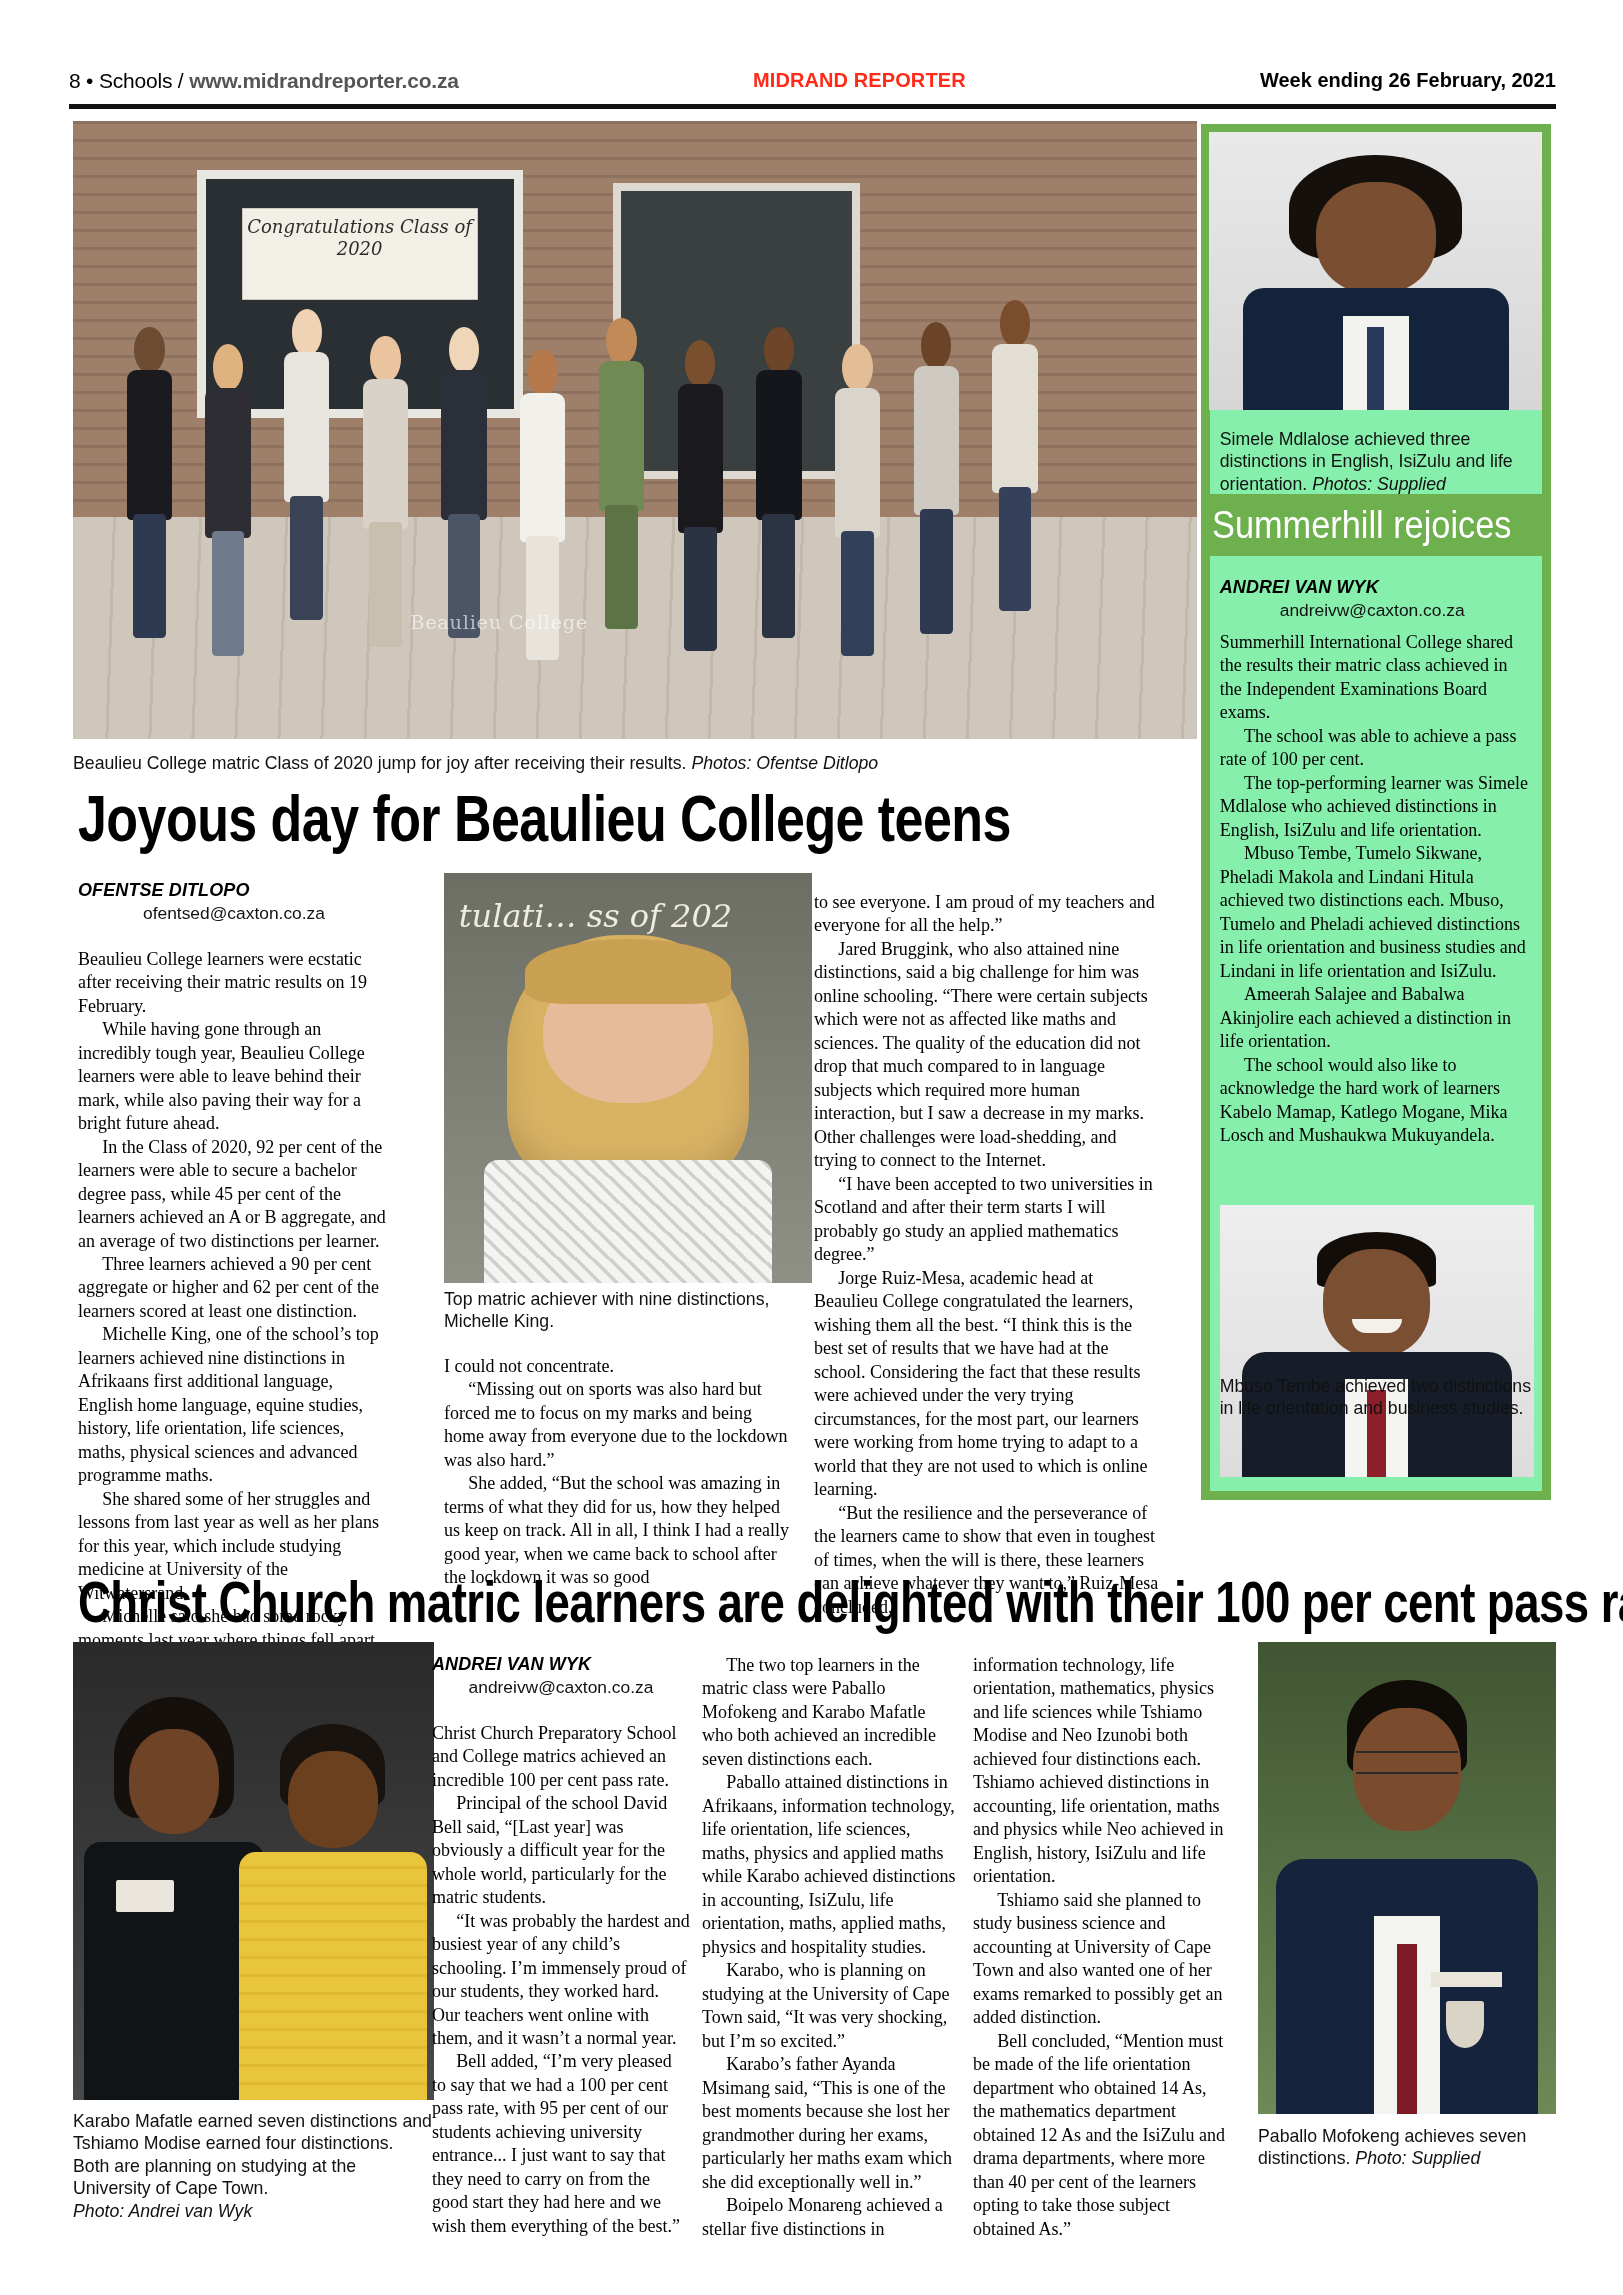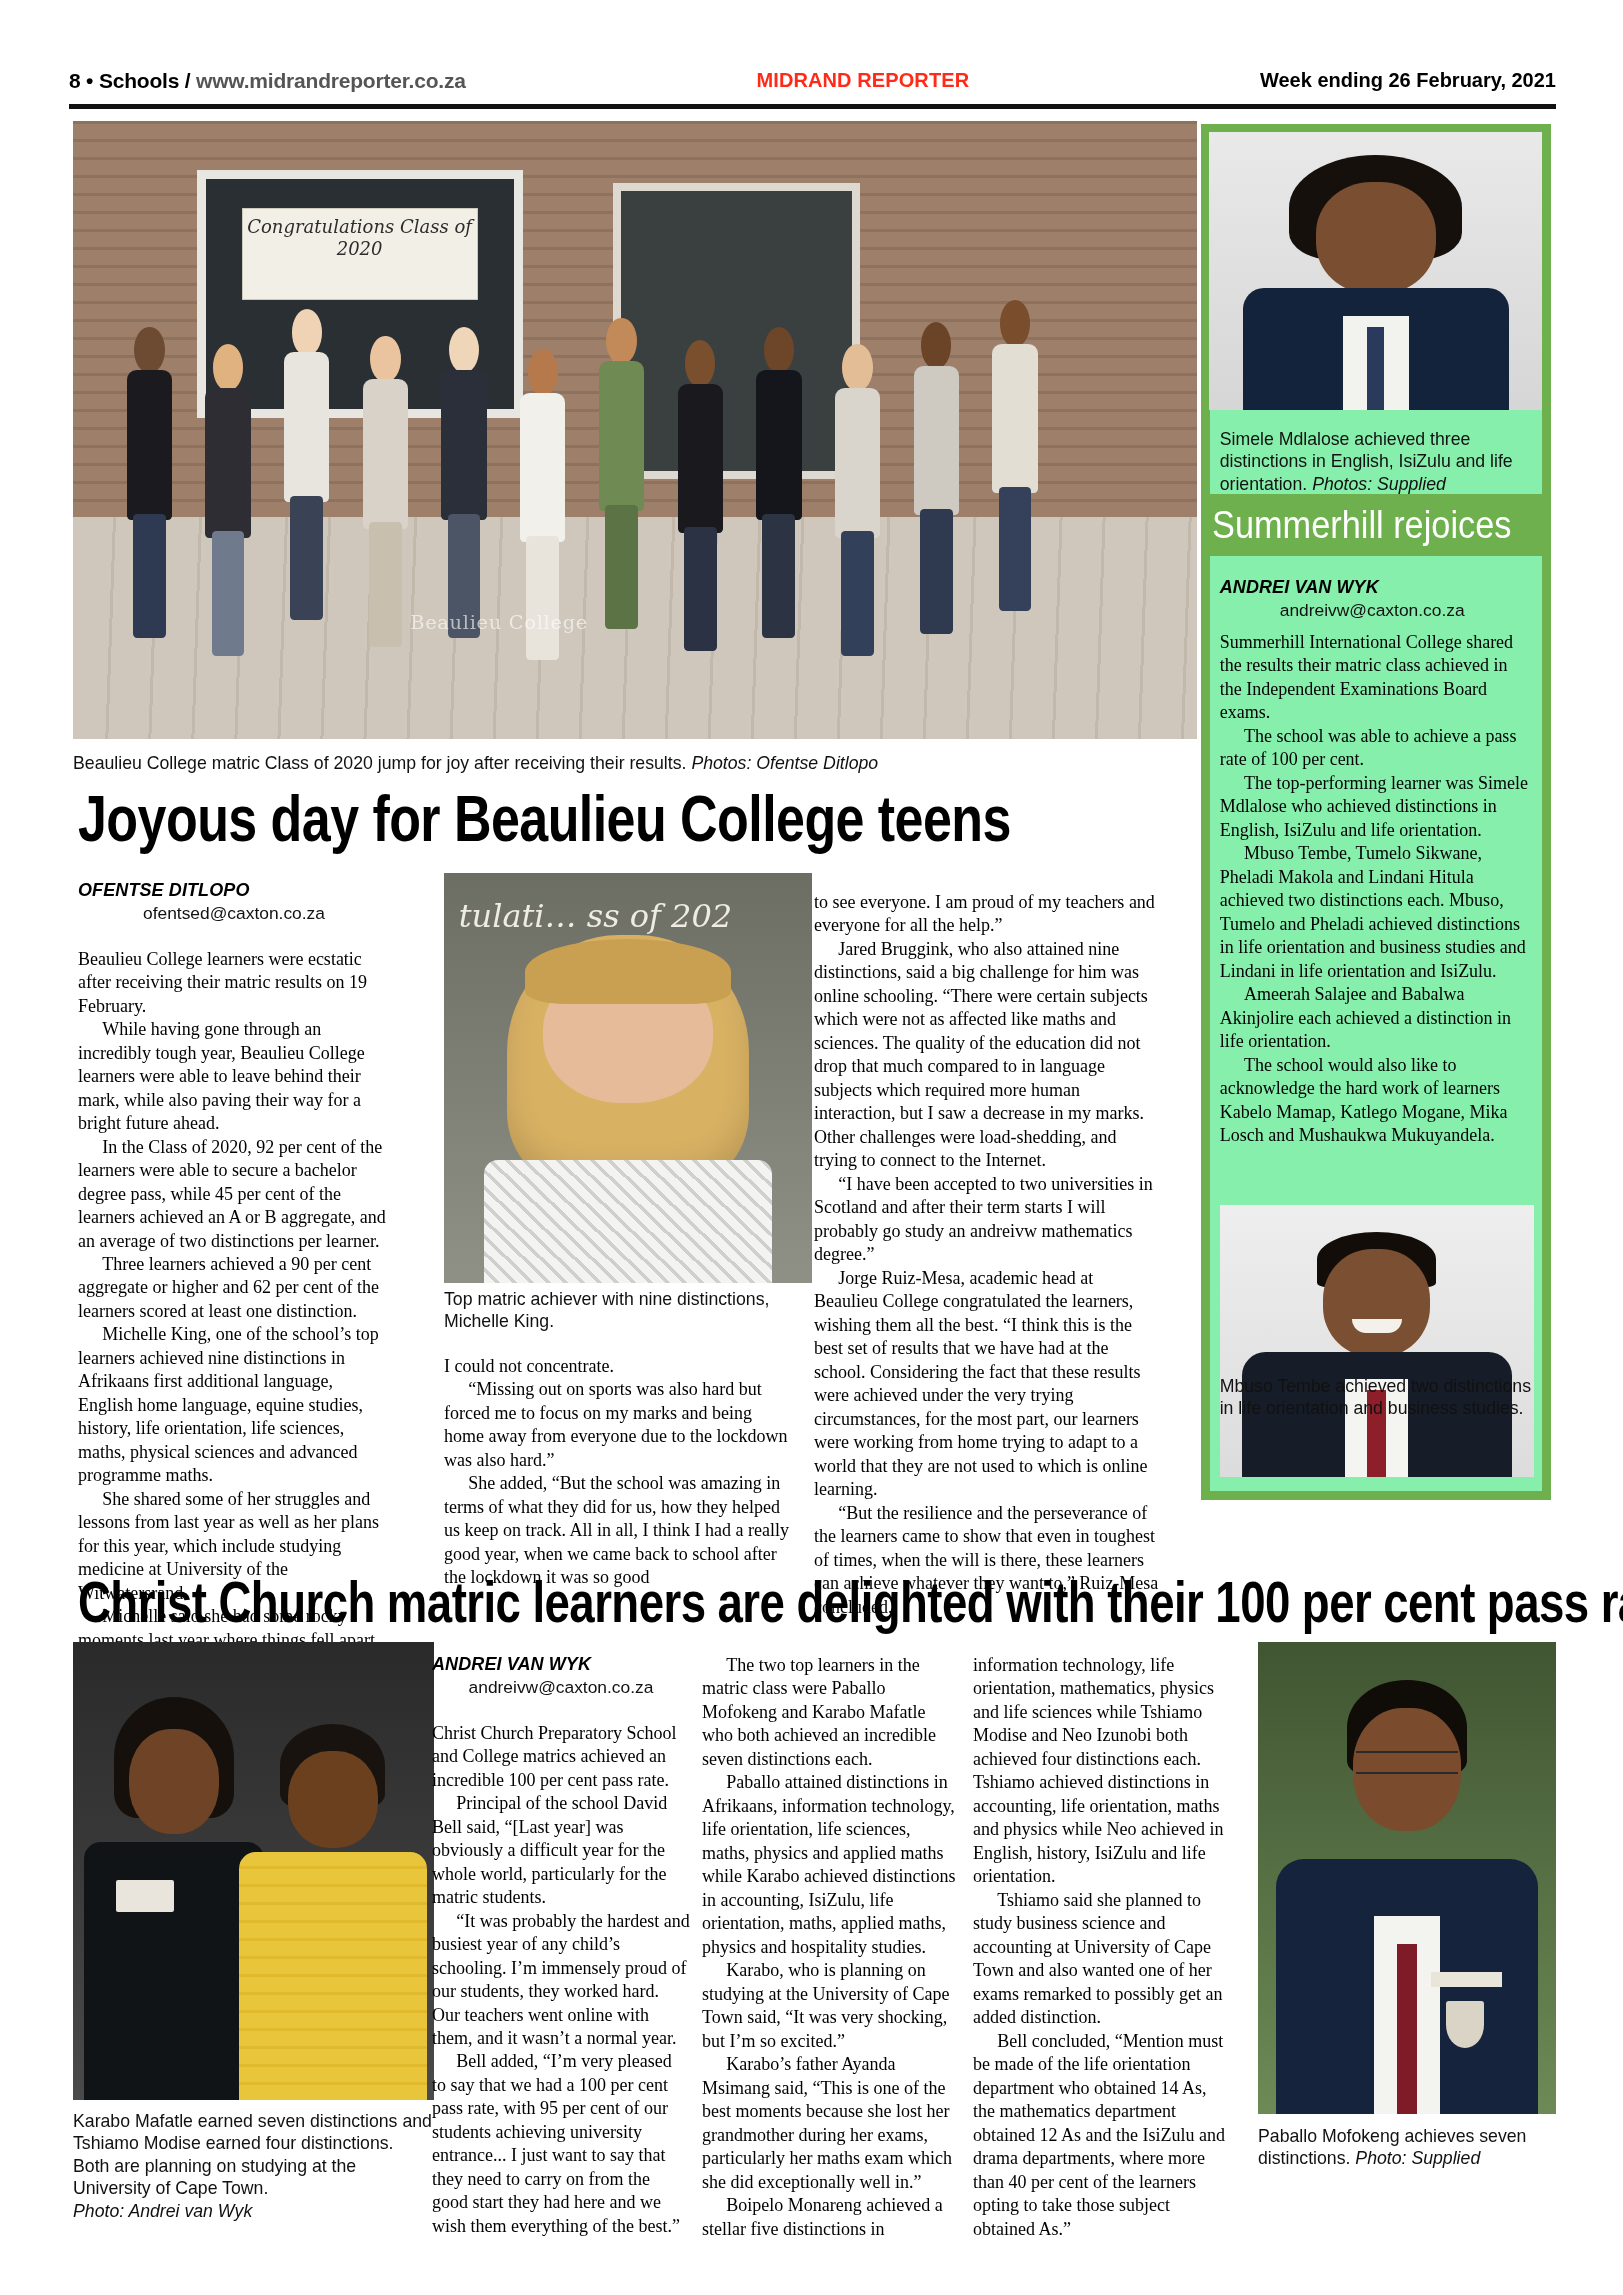--- a/index.html
+++ b/index.html
@@ -12,21 +12,21 @@
     overflow: hidden;
   }
   .page { position:absolute; left:0; top:0; width:1624px; height:2295px; background:#fff; }
 
   
   .masthead {
     position:absolute; left:69px; top:61px; width:1487px; height:39px;
     display:flex; align-items:center; justify-content:space-between;
   }
   .mh-left { font-size:21px; font-weight:700; letter-spacing:-0.2px; white-space:nowrap; }
-  .mh-left .folio { font-weight:700; }
+  .mh-left .folio { font-weight:400; }
   .mh-left .site { font-weight:700; color:#555; }
   .mh-center { font-size:20px; font-weight:700; color:#ff2a17; letter-spacing:0.1px; }
   .mh-right { font-size:20px; font-weight:700; white-space:nowrap; }
   .mh-rule { position:absolute; left:69px; top:104px; width:1487px; height:4.9px; background:#111; }
 
   
   .photo { position:absolute; overflow:hidden; background:#cfcfcf; }
 
   
   #photo-main {
@@ -397,21 +397,21 @@
       <p class="noindent">I could not concentrate.</p>
       <p>“Missing out on sports was also hard but forced me to focus on my marks and being home away from everyone due to the lockdown was also hard.”</p>
       <p>She added, “But the school was amazing in terms of what they did for us, how they helped us keep on track. All in all, I think I had a really good year, when we came back to school after the lockdown it was so good</p>
     </div>
   </div>
 
   <div id="a1-c3">
     <div class="body-col">
       <p class="noindent">to see everyone. I am proud of my teachers and everyone for all the help.”</p>
       <p>Jared Bruggink, who also attained nine distinctions, said a big challenge for him was online schooling. “There were certain subjects which were not as affected like maths and sciences. The quality of the education did not drop that much compared to in language subjects which required more human interaction, but I saw a decrease in my marks. Other challenges were load-shedding, and trying to connect to the Internet.</p>
-      <p>“I have been accepted to two universities in Scotland and after their term starts I will probably go study an andreivw mathematics degree.”</p>
+      <p>“I have been accepted to two universities in Scotland and after their term starts I will probably go study an applied mathematics degree.”</p>
       <p>Jorge Ruiz-Mesa, academic head at Beaulieu College congratulated the learners, wishing them all the best. “I think this is the best set of results that we have had at the school. Considering the fact that these results were achieved under the very trying circumstances, for the most part, our learners were working from home trying to adapt to a world that they are not used to which is online learning.</p>
       <p>“But the resilience and the perseverance of the learners came to show that even in toughest of times, when the will is there, these learners can achieve whatever they want to,” Ruiz-Mesa concluded.</p>
     </div>
   </div>
 
   <div id="sidebar">
     <div class="inner">
       <div class="photo" id="photo-simele" style="left:-0.7px; top:-0.7px;">
         <div class="hair"></div>
         <div class="face"></div>

